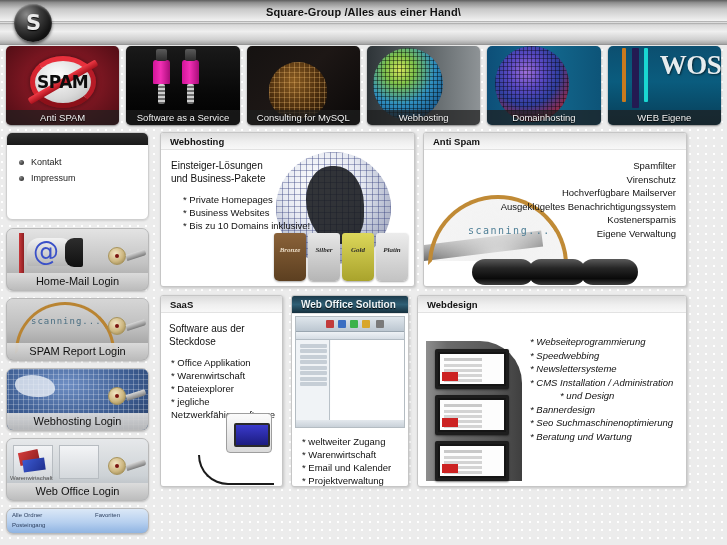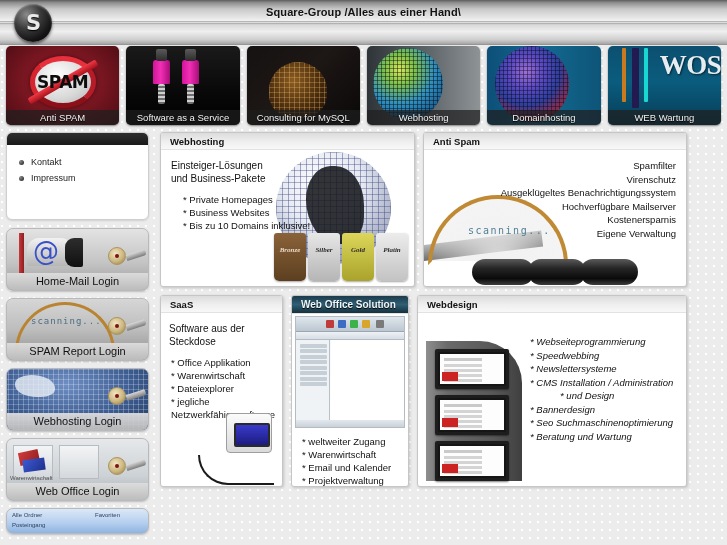--- a/index.html
+++ b/index.html
@@ -543,21 +543,21 @@
     <div class="navtile-label">Domainhosting</div>
   </div>
 
   <div class="navtile">
     <div class="navtile-art art-wos">
       <div class="bar b1"></div>
         <div class="bar b2"></div>
         <div class="bar b3"></div>
       <div class="wos">WOS</div>
     </div>
-    <div class="navtile-label">WEB Wartung</div>
+    <div class="navtile-label">WEB Eigene</div>
   </div>
 
 </div>
 
 <div id="content">
 
   <div id="sidebar">
 
     <div id="navbox">
       <div id="navbox-head"></div>
@@ -657,22 +657,22 @@
             <div id="as-tube"></div>
             <div id="as-arc"></div>
             <div id="as-scan">scanning...</div>
             <div class="as-pipe" id="pipe1"></div>
             <div class="as-pipe" id="pipe2"></div>
             <div class="as-pipe" id="pipe3"></div>
           </div>
           <div id="as-list">
             <div>Spamfilter</div>
             <div>Virenschutz</div>
+            <div>Hochverfügbare Mailserver</div>
             <div>Ausgeklügeltes Benachrichtigungssystem</div>
-            <div>Hochverfügbare Mailserver</div>
             <div>Kostenersparnis</div>
             <div>Eigene Verwaltung</div>
           </div>
         </div>
       </div>
 
     </div>
 
     <div id="row-bottom">
 

